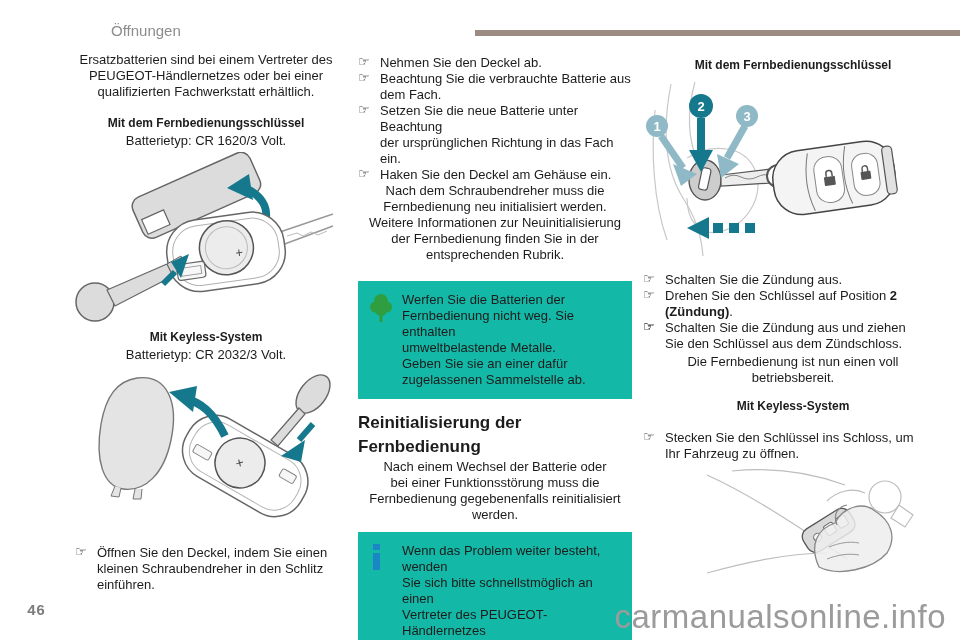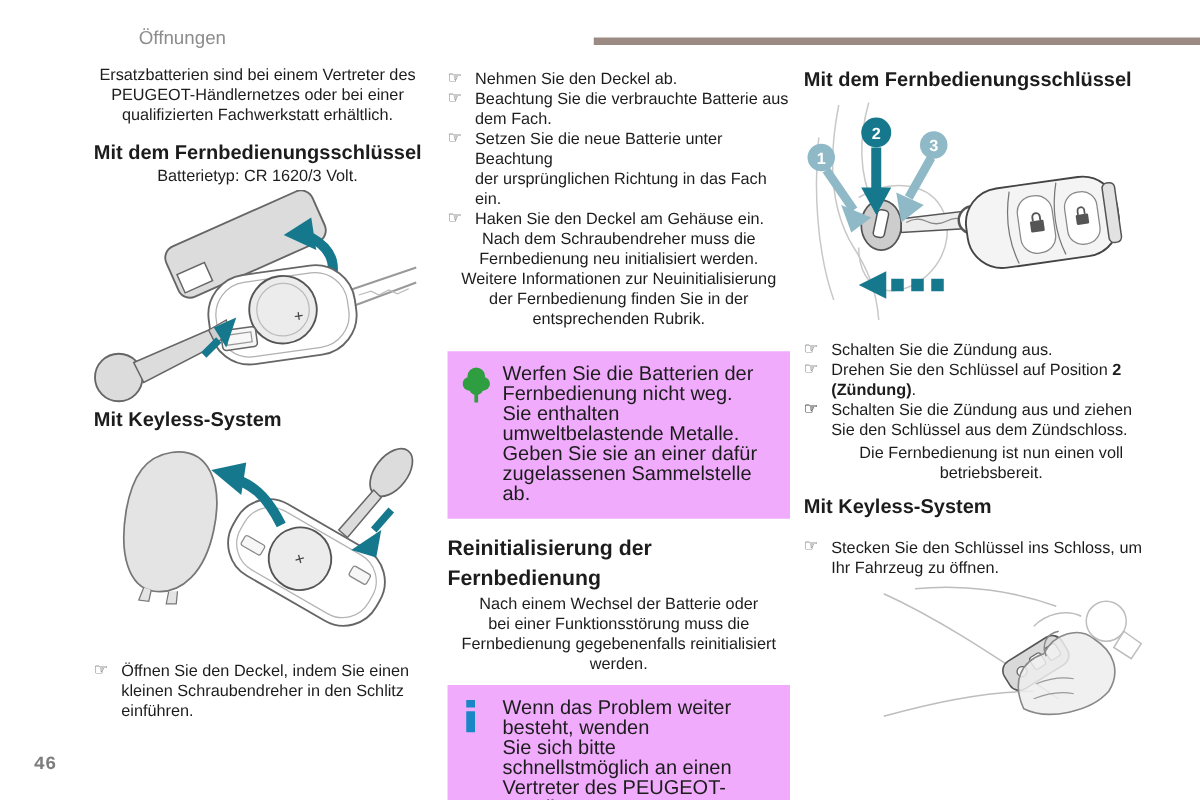--- a/index.html
+++ b/index.html
@@ -10,31 +10,31 @@
     font-family: "Liberation Sans", sans-serif; color: #1c1c1c;
   }
   [data-bind] { white-space: pre-line; }
   .chapter { position:absolute; left:75px; top:22px; font-size:15px; color:#8c8c8c;margin-left:36px; }
   .headbar { position:absolute; left:475px; right:0; top:30px; height:6px; background:#9c8b83; }
   .col { position:absolute; }
   .col1 { left:75px;  top:52px; width:262px; }
   .col2 { left:358px; top:55px; width:274px; }
   .col3 { left:643px; top:55px; width:300px; }
   p.body { font-size:13px; line-height:16px; margin:0;text-align:center; }
-  h2 { font-size:16px; line-height:20px; margin:0; font-weight:bold; }
+  h2 { font-size:12px; line-height:20px; margin:0; font-weight:bold;text-align:center; }
   h1 { font-size:17px; line-height:24px; margin:0; font-weight:bold; }
   .nowrap { white-space:nowrap; }
   .mt3{margin-top:3px}.mt5{margin-top:5px}.mt7{margin-top:7px}.mt9{margin-top:9px}
   .mt10{margin-top:10px}.mt12{margin-top:12px}.mt13{margin-top:13px}.mt14{margin-top:14px}.mt16{margin-top:16px}.mt18{margin-top:18px}
   .li { position:relative; padding-left:22px; font-size:13px; line-height:16px; }
   .li .hand { position:absolute; left:0; top:-1px; font-size:13px; color:#333; }
   .steps .li { margin:0; }
   .note {
-    background:#f0abfc; padding:11px 20px 11px 12px; position:relative;
-    font-size:16px; line-height:16px;
+    background:#14b8a6; padding:11px 20px 11px 12px; position:relative;
+    font-size:13px; line-height:16px;
   }
   .note .notetext { margin-left:32px; }
   .note .noteicon { position:absolute; left:12px; top:12px; }
   .illo { display:block; }
   .illoD { display:block; margin-left:34px; }
   .pagenum { position:absolute; left:27px; top:603px; font-size:15px; font-weight:bold; color:#7d7d7d;font-family:Liberation Mono, monospace; }
   .watermark {
     position:absolute; right:14px; top:598px; font-size:33px; color:#9b9b9b;
     letter-spacing:0.5px;
   }
@@ -84,20 +84,21 @@
         <polygon points="32,138 92,112 98,124 40,154" fill="#dcdcdc" stroke="#666" stroke-width="1.2"></polygon>
         <polygon points="92,112 106,104 108,112 98,124" fill="#cfcfcf" stroke="#666" stroke-width="1"></polygon>
       </g>
       <g>
         <line x1="88" y1="132" x2="100" y2="120" stroke="#15788c" stroke-width="6"></line>
         <polygon points="96,110 114,102 106,126" fill="#15788c"></polygon>
       </g>
     </svg>
 
     <h2 class="nowrap mt3" data-bind="col1.heading_keyless">Mit Keyless-System</h2>
+    <p class="body mt16" data-bind="col1.battery_keyless">Batterietyp: CR 2032/3 Volt.</p>
 
     <svg class="illo mt5" width="262" height="170" viewBox="0 0 262 170">
       <g>
         <path d="M62,10 C92,6 104,34 96,72 C89,106 70,124 48,121 C28,118 20,92 26,56 C31,28 42,13 62,10 Z" fill="#e4e4e4" stroke="#777" stroke-width="1.4"></path>
         <path d="M40,118 l-4,10 8,1 2,-9" fill="#e4e4e4" stroke="#777" stroke-width="1"></path>
         <path d="M60,121 l-2,10 8,0 1,-10" fill="#e4e4e4" stroke="#777" stroke-width="1"></path>
       </g>
       <g transform="rotate(30 165 95)">
         <rect x="105" y="62" width="132" height="66" rx="30" fill="#fff" stroke="#666" stroke-width="1.5"></rect>
         <rect x="112" y="68" width="118" height="54" rx="24" fill="none" stroke="#b5b5b5" stroke-width="1"></rect>
@@ -301,14 +302,15 @@
       <g>
         <path d="M142,100 C132,78 140,62 158,56 C166,40 186,34 198,44 C214,54 220,70 210,86 C196,102 162,110 142,100 Z" fill="#ededed" stroke="#888" stroke-width="1.3" fill-opacity="0.85"></path>
         <path d="M160,58 C156,48 160,40 170,38" stroke="#888" fill="none" stroke-width="1.2"></path>
         <path d="M150,92 C160,88 172,86 182,88" stroke="#9a9a9a" fill="none" stroke-width="1"></path>
         <path d="M152,80 C162,76 172,74 182,76" stroke="#9a9a9a" fill="none" stroke-width="1"></path>
       </g>
     </svg>
   </div>
 
   <div class="pagenum" data-bind="page.page_number">46</div>
+  <div class="watermark" data-bind="page.watermark">carmanualsonline.info</div>
 
 </div>
 
 </body></html>

